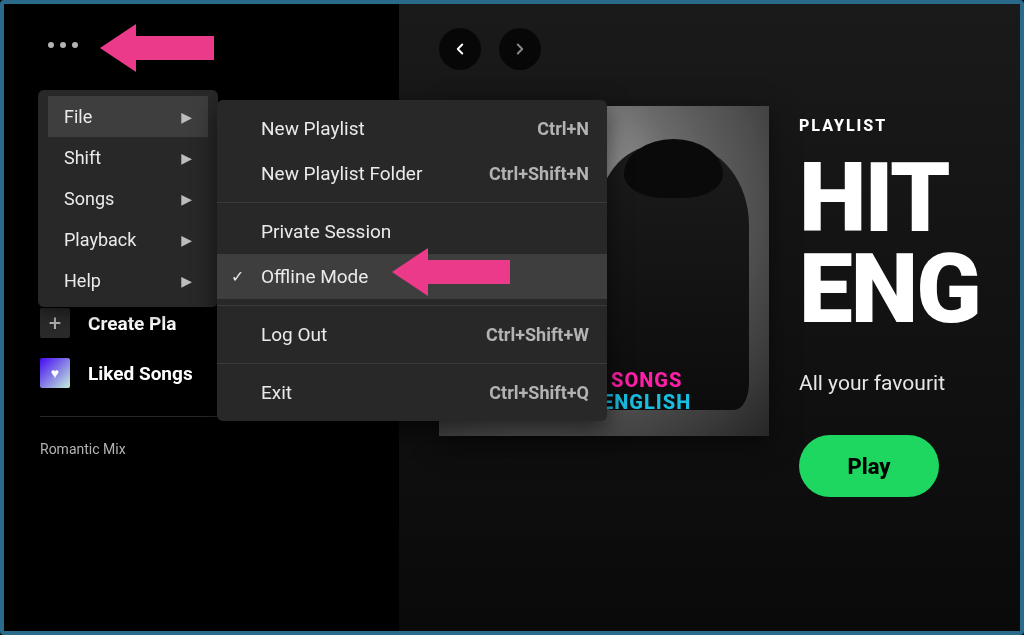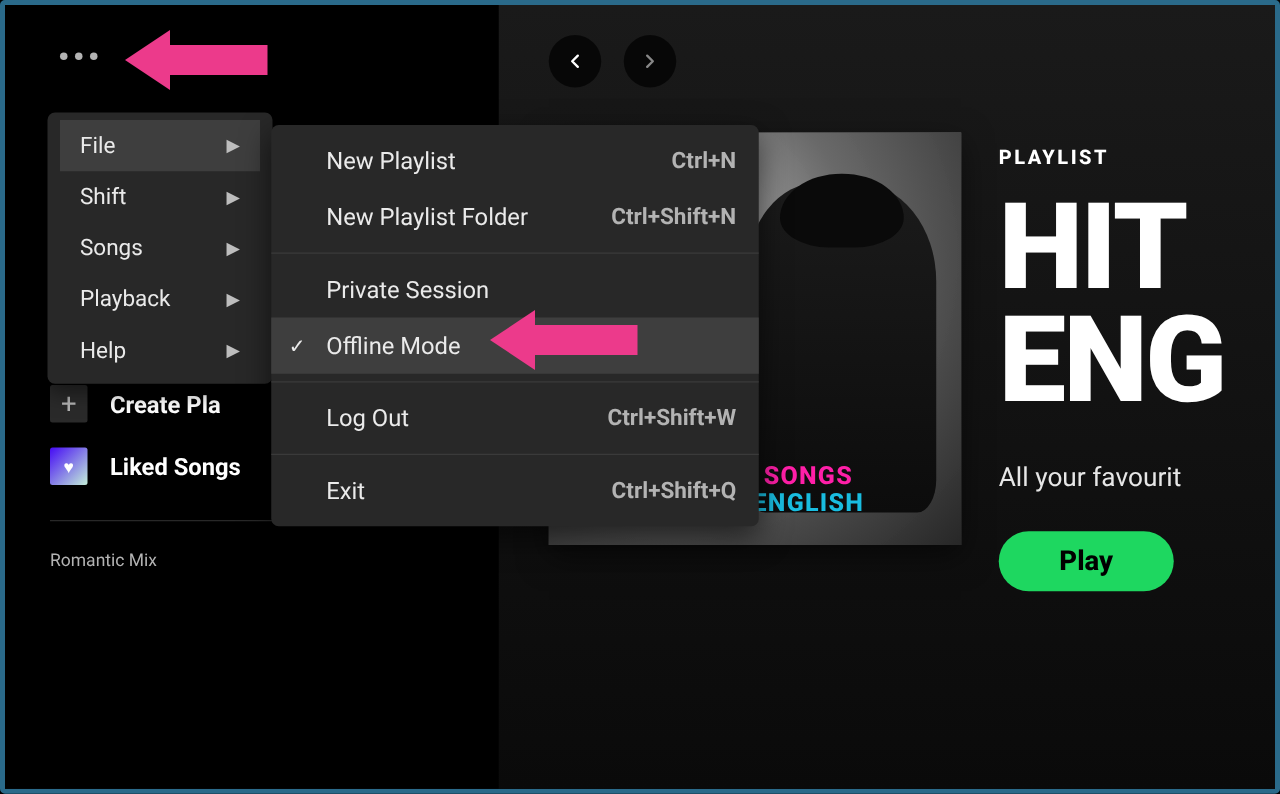--- a/index.html
+++ b/index.html
@@ -45,21 +45,21 @@
 .cover-text .hit { font-size: 44px; font-weight: 900; background: linear-gradient(180deg, #ff3ec9, #ff8a00, #17d4ff); -webkit-background-clip: text; background-clip: text; color: transparent; letter-spacing: 2px; display: inline-block; }
 .cover-text .songs { display: inline-block; margin-left: 4px; vertical-align: top; margin-top: 2px; }
 .cover-text .songs .s1 { font-size: 20px; font-weight: 800; color: #ff1fa8; letter-spacing: 1px; display: block; }
 .cover-text .songs .s2 { font-size: 20px; font-weight: 800; color: #19bde0; letter-spacing: 1px; display: block; margin-top: -2px; }
 
 .meta { padding-top: 10px; color: #fff; }
 .label { font-size: 16px; font-weight: 800; letter-spacing: 2px; color: #fff; }
 .title { font-size: 96px; font-weight: 900; letter-spacing: -2px; line-height: 0.95; margin-top: 18px; white-space: nowrap; }
 .desc { margin-top: 36px; font-size: 21px; color: #e6e6e6; white-space: nowrap; }
 
-.play-btn { margin-top: 30px; width: 140px; height: 48px; border-radius: 40px; background: #1ed760; color: #000; font-weight: 800; font-size: 22px; display: flex; align-items: center; justify-content: center; cursor: pointer; }
+.play-btn { margin-top: 40px; width: 140px; height: 62px; border-radius: 40px; background: #1ed760; color: #000; font-weight: 800; font-size: 22px; display: flex; align-items: center; justify-content: center; cursor: pointer; }
 
 
 .menu-primary { position: absolute; left: 34px; top: 86px; width: 180px; background: #282828; border-radius: 6px; padding: 6px 10px; box-shadow: 0 6px 18px rgba(0,0,0,0.5); z-index: 20; }
 .menu-primary .mi { display: flex; align-items: center; justify-content: space-between; padding: 10px 16px; color: #eaeaea; font-size: 18px; cursor: pointer; }
 .menu-primary .mi.hl { background: #3e3e3e; }
 .menu-primary .mi .chev { color: #bdbdbd; font-size: 14px; }
 
 .menu-sub { position: absolute; left: 213px; top: 96px; width: 390px; background: #282828; border-radius: 6px; padding: 6px 0; box-shadow: 0 8px 24px rgba(0,0,0,0.6); z-index: 25; }
 .menu-sub .mi { display: flex; align-items: center; padding: 11px 18px 11px 44px; color: #eaeaea; font-size: 19px; cursor: pointer; position: relative; justify-content: space-between; }
 .menu-sub .mi.hl { background: #3e3e3e; }

